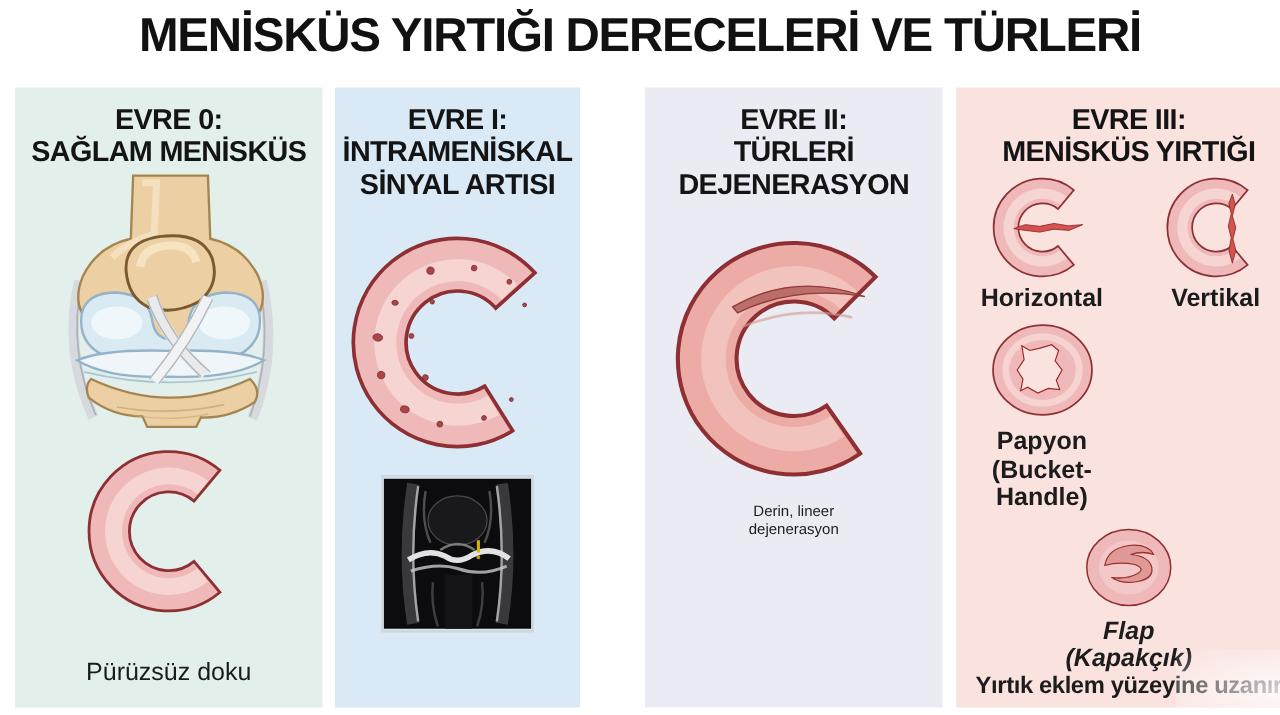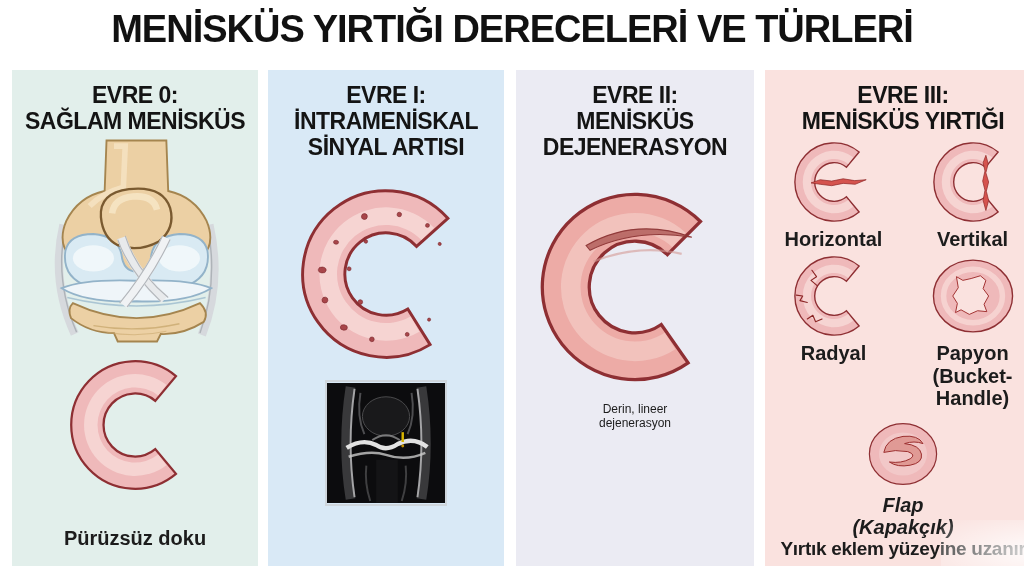--- a/index.html
+++ b/index.html
@@ -2,35 +2,35 @@
 <html style="--page_bg: #ffffff; --title_color: #111111; --panel0_bg: #e2efeb; --panel1_bg: #d9e9f6; --panel2_bg: #ebebf3; --panel3_bg: #fae2df; --men_fill: #efb9ba; --men_fill_salmon: #edaba6; --men_hi: #f7d8d6; --men_stroke: #8e2f33; --tear_red: #d5534e; --mri_marker_yellow: #d8b400;"><head>
 <meta charset="utf-8">
 <style>
   html,body{margin:0;padding:0;background:#fff;}
   .page{position:relative;width:1024px;height:572px;background:var(--page_bg,#fff);overflow:hidden;
         font-family:"Liberation Sans", sans-serif;}
   .main-title{position:absolute;top:8px;left:0;width:100%;text-align:center;
         font-size:38px;font-weight:800;letter-spacing:-1px;color:var(--title_color,#111);}
   .panel{position:absolute;top:70px;height:496px;display:flex;flex-direction:column;align-items:center;box-sizing:border-box;}
   .panel-0{left:12px;width:246px;background:var(--panel0_bg,#e2efeb);}
-  .panel-1{left:268px;width:236px;background:var(--panel1_bg,#d9e9f6);}
+  .panel-1{left:268px;width:196px;background:var(--panel1_bg,#d9e9f6);}
   .panel-2{left:516px;width:238px;background:var(--panel2_bg,#ebebf3);}
   .panel-3{left:765px;width:276px;background:var(--panel3_bg,#fae2df);}
   .panel-heading{margin-top:12px;text-align:center;font-weight:800;font-size:23px;line-height:1.13;
         letter-spacing:-0.5px;color:#141414;white-space:pre-line;}
   .pre{white-space:pre-line;}
   .panel-caption{text-align:center;font-size:20px;font-weight:500;color:#1c1c1c;line-height:1.2;}
   .knee{width:215px;height:206px;margin-top:4px;}
   .c-small{width:160px;height:150px;margin-top:6px;}
   .c-med{width:206px;height:196px;margin-top:16px;}
   .c-big{width:226px;height:218px;margin-top:18px;}
   .rot8{transform:rotate(8deg);}
   .rot5{transform:rotate(5deg);}
   .c-salmon{--men_fill:var(--men_fill_salmon,#edaba6);--men_hi:#f2c6c0;}
-  .cap-p0{margin-top:auto;padding-bottom:16px;font-weight:bold;}
+  .cap-p0{margin-top:auto;padding-bottom:16px;}
   .cap-p1{margin-top:2px;font-size:19px;}
   .cap-p2{margin-top:6px;font-size:12px;}
   .mri{width:118px;height:122px;margin-top:8px;border:2px solid #cfd6dc;display:block;}
   .types-grid{display:grid;grid-template-columns:1fr 1fr;column-gap:6px;row-gap:0;margin-top:2px;width:100%;padding:0 2px;box-sizing:border-box;}
   .type-cell{display:flex;flex-direction:column;align-items:center;}
   .type-svg{width:100px;height:92px;}
   .flap-svg{width:86px;height:80px;}
   .type-label{text-align:center;font-size:20px;font-weight:600;color:#1c1c1c;line-height:1.12;white-space:pre-line;}
   .flap-cell{margin-top:4px;font-style:italic;}
   .cap-p3{margin-top:auto;padding-bottom:8px;font-size:19px;font-weight:600;letter-spacing:-0.3px;width:100%;}
@@ -121,21 +121,21 @@
       <path d="M22 75 Q44 68 60 73 Q80 80 100 71" stroke="#c9c9c9" stroke-width="2.5" fill="none" opacity="0.8"></path>
       <rect x="50" y="78" width="22" height="44" fill="#141416"></rect>
       <path d="M40 84 Q38 102 44 120 M80 84 Q82 102 76 120" stroke="#555557" stroke-width="2" fill="none" opacity="0.7"></path>
       <line x1="77" y1="50" x2="77" y2="60" stroke="var(--mri_marker_yellow,#d8b400)" stroke-width="2.5"></line>
       <circle cx="77" cy="64" r="1.5" fill="#d8a000" opacity="0.9"></circle>
     </svg>
   </div>
 
   <div class="panel panel-2">
     <div class="panel-heading">EVRE II:
-MENİSKÜS
+TÜRLERİ
 DEJENERASYON</div>
     <svg class="c-big rot5 c-salmon" viewBox="0 0 200 200">
       <use href="#men-c"></use>
       <path d="M52 66 Q95 36 148 50 Q96 46 56 70 Z" fill="#b96a66" stroke="#8c3434" stroke-width="1" opacity="0.95"></path>
       <path d="M60 80 Q100 60 140 66" stroke="#d49a94" stroke-width="2" fill="none" opacity="0.6"></path>
     </svg>
     <div class="panel-caption cap-p2 pre">Derin, lineer
 dejenerasyon</div>
   </div>
 
@@ -152,31 +152,20 @@
       </div>
       <div class="type-cell">
         <svg class="type-svg" viewBox="0 0 200 200">
           <use href="#men-c"></use>
           <polygon points="128,42 133,60 128,80 134,100 129,120 134,140 128,162 122,140 126,118 121,98 126,76 122,58" fill="var(--tear_red,#d5534e)" stroke="#8c2626" stroke-width="1.5"></polygon>
         </svg>
         <div class="type-label">Vertikal</div>
       </div>
       <div class="type-cell">
         <svg class="type-svg" viewBox="0 0 200 200">
-          <use href="#men-c"></use>
-          <g stroke="#8c2626" stroke-width="2.5" fill="none" stroke-linejoin="round" stroke-linecap="round">
-            <path d="M52 44 l10 14 l-12 8 l14 12"></path>
-            <path d="M18 98 l14 2 l-6 10 l16 4"></path>
-            <path d="M42 150 l12 -8 l6 14 l14 -6"></path>
-          </g>
-        </svg>
-        <div class="type-label">Radyal</div>
-      </div>
-      <div class="type-cell">
-        <svg class="type-svg" viewBox="0 0 200 200">
           <ellipse cx="100" cy="100" rx="86" ry="78" fill="var(--men_fill,#efb9ba)" stroke="var(--men_stroke,#8e2f33)" stroke-width="3"></ellipse>
           <ellipse cx="100" cy="100" rx="64" ry="58" fill="none" stroke="var(--men_hi,#f7d8d6)" stroke-width="12" opacity="0.8"></ellipse>
           <path d="M64 58 L78 66 L96 62 L116 56 L128 66 L122 84 L134 100 L124 118 L130 134 L110 132 L92 140 L74 130 L62 136 L66 116 L56 100 L68 82 Z" fill="var(--panel3_bg,#fae2df)" stroke="#9c2626" stroke-width="2"></path>
         </svg>
         <div class="type-label pre">Papyon
 (Bucket-Handle)</div>
       </div>
     </div>
     <div class="type-cell flap-cell">
       <svg class="flap-svg" viewBox="0 0 200 200">

